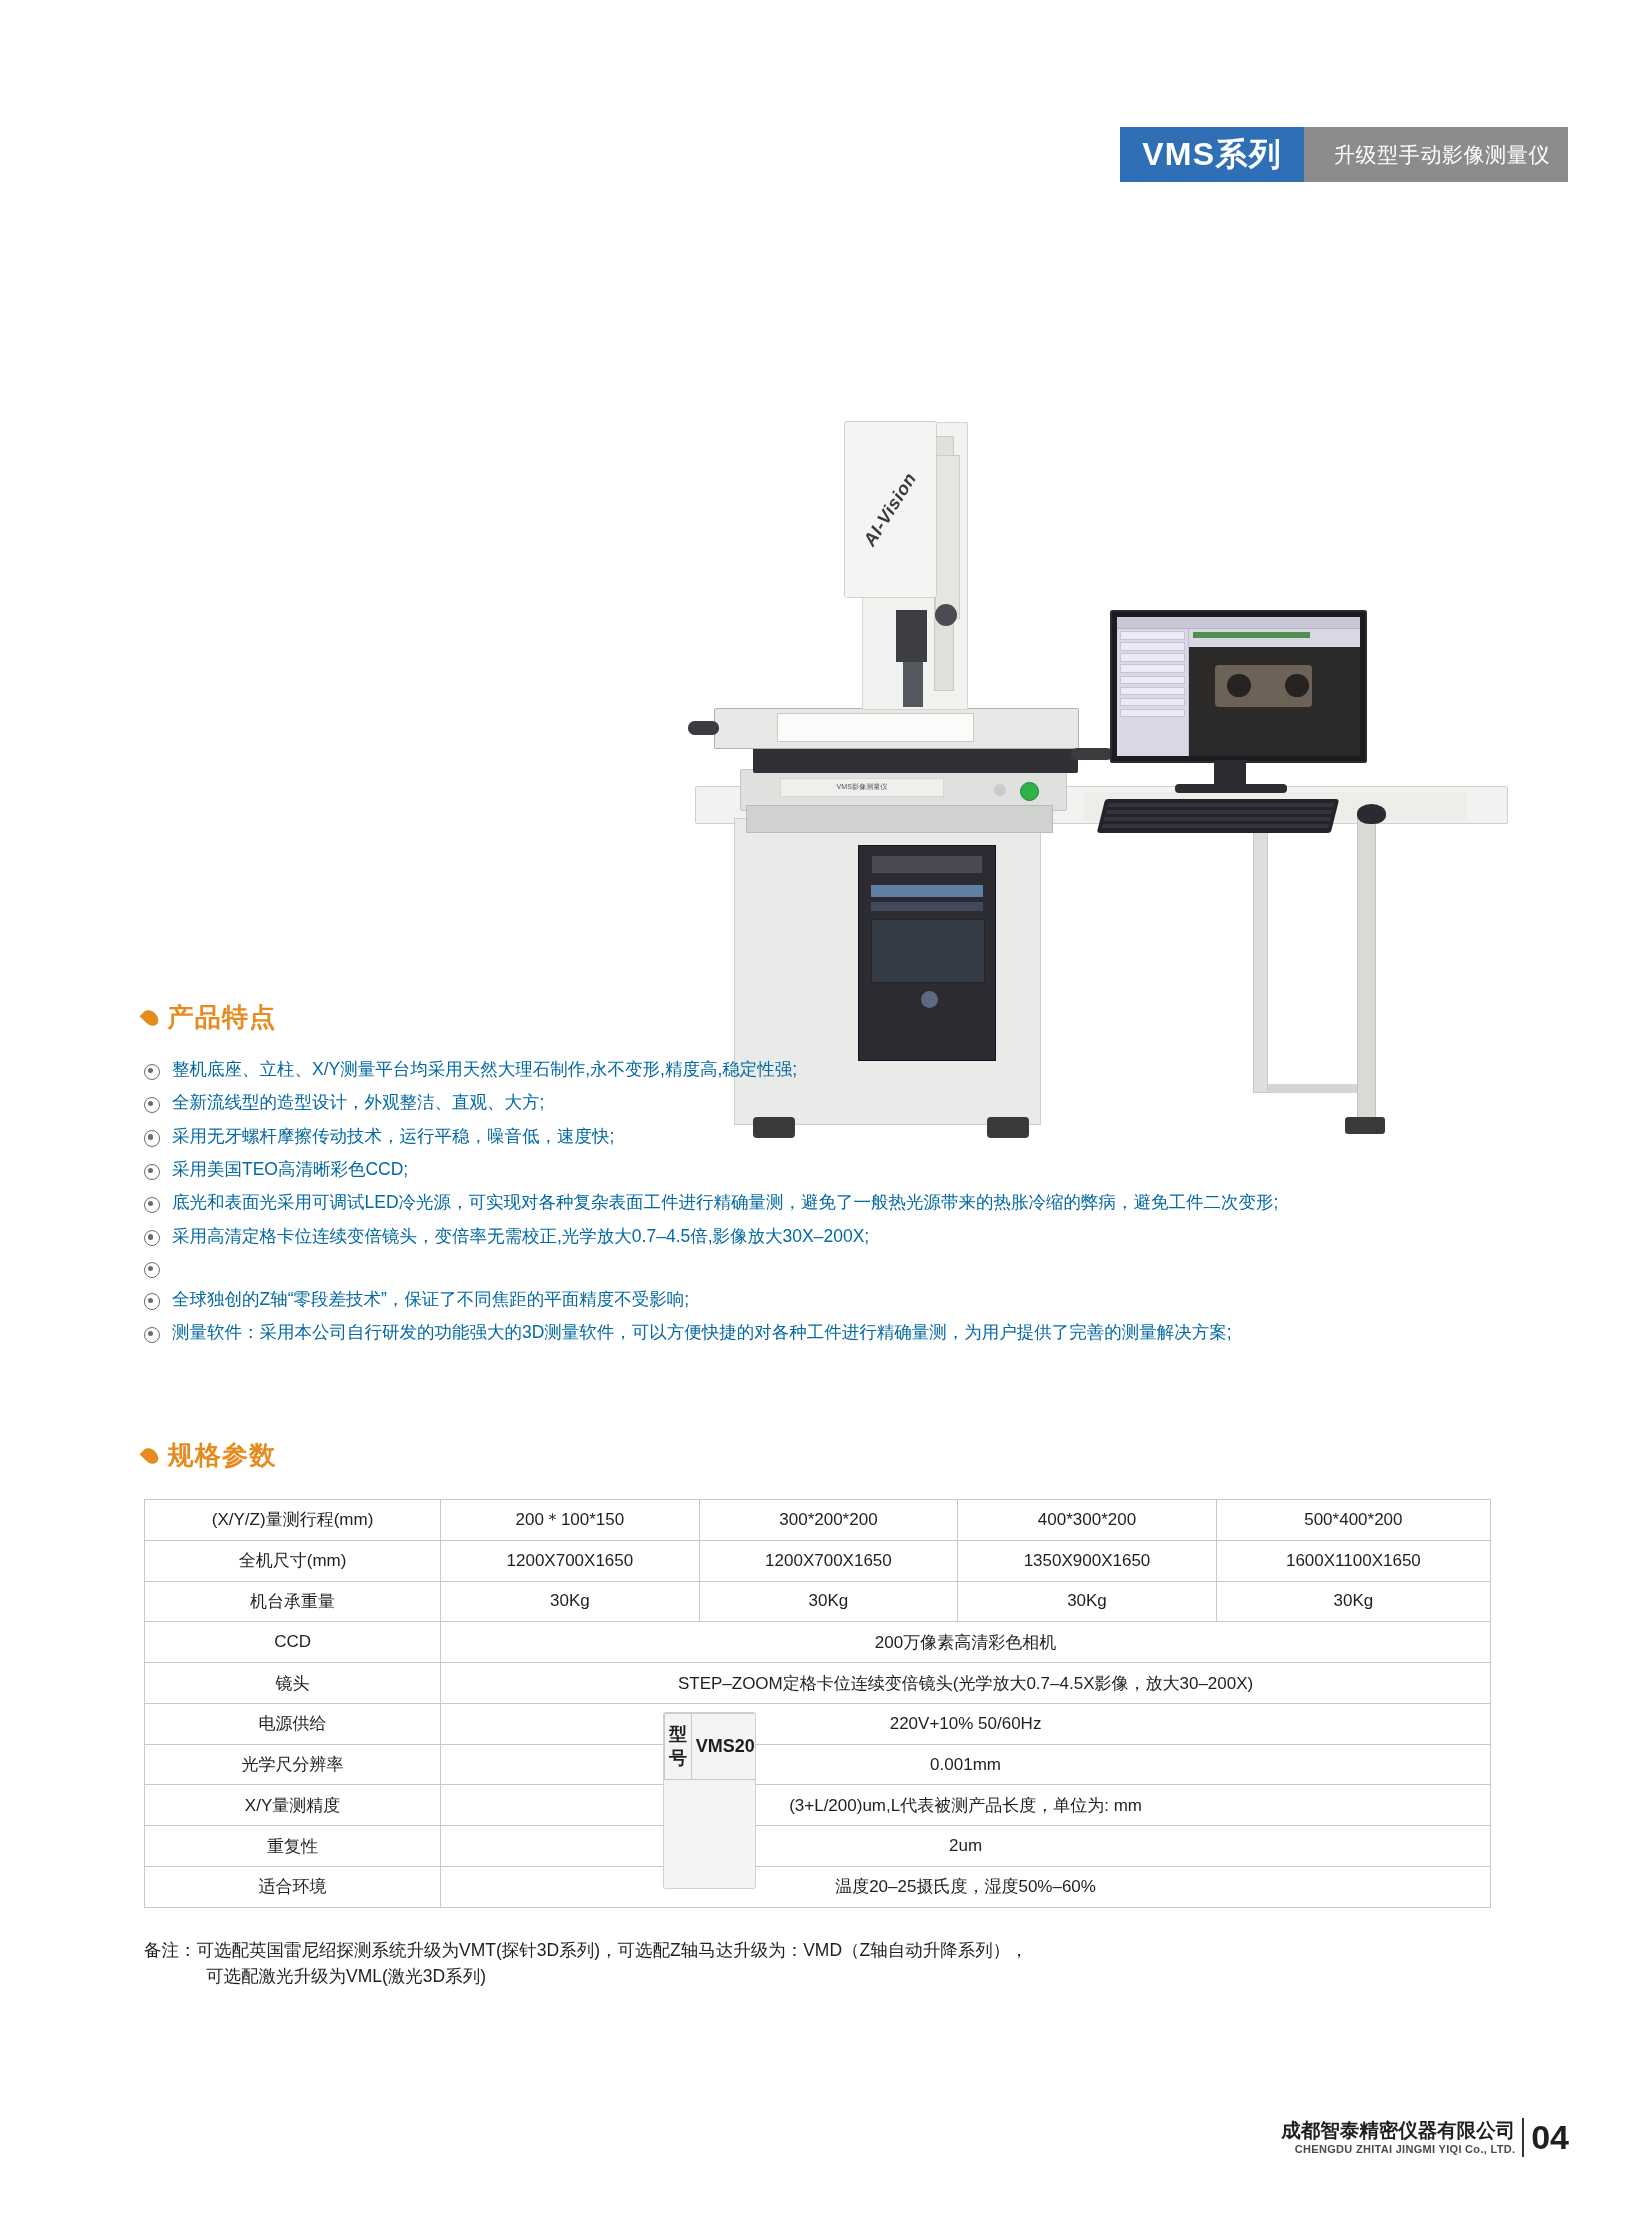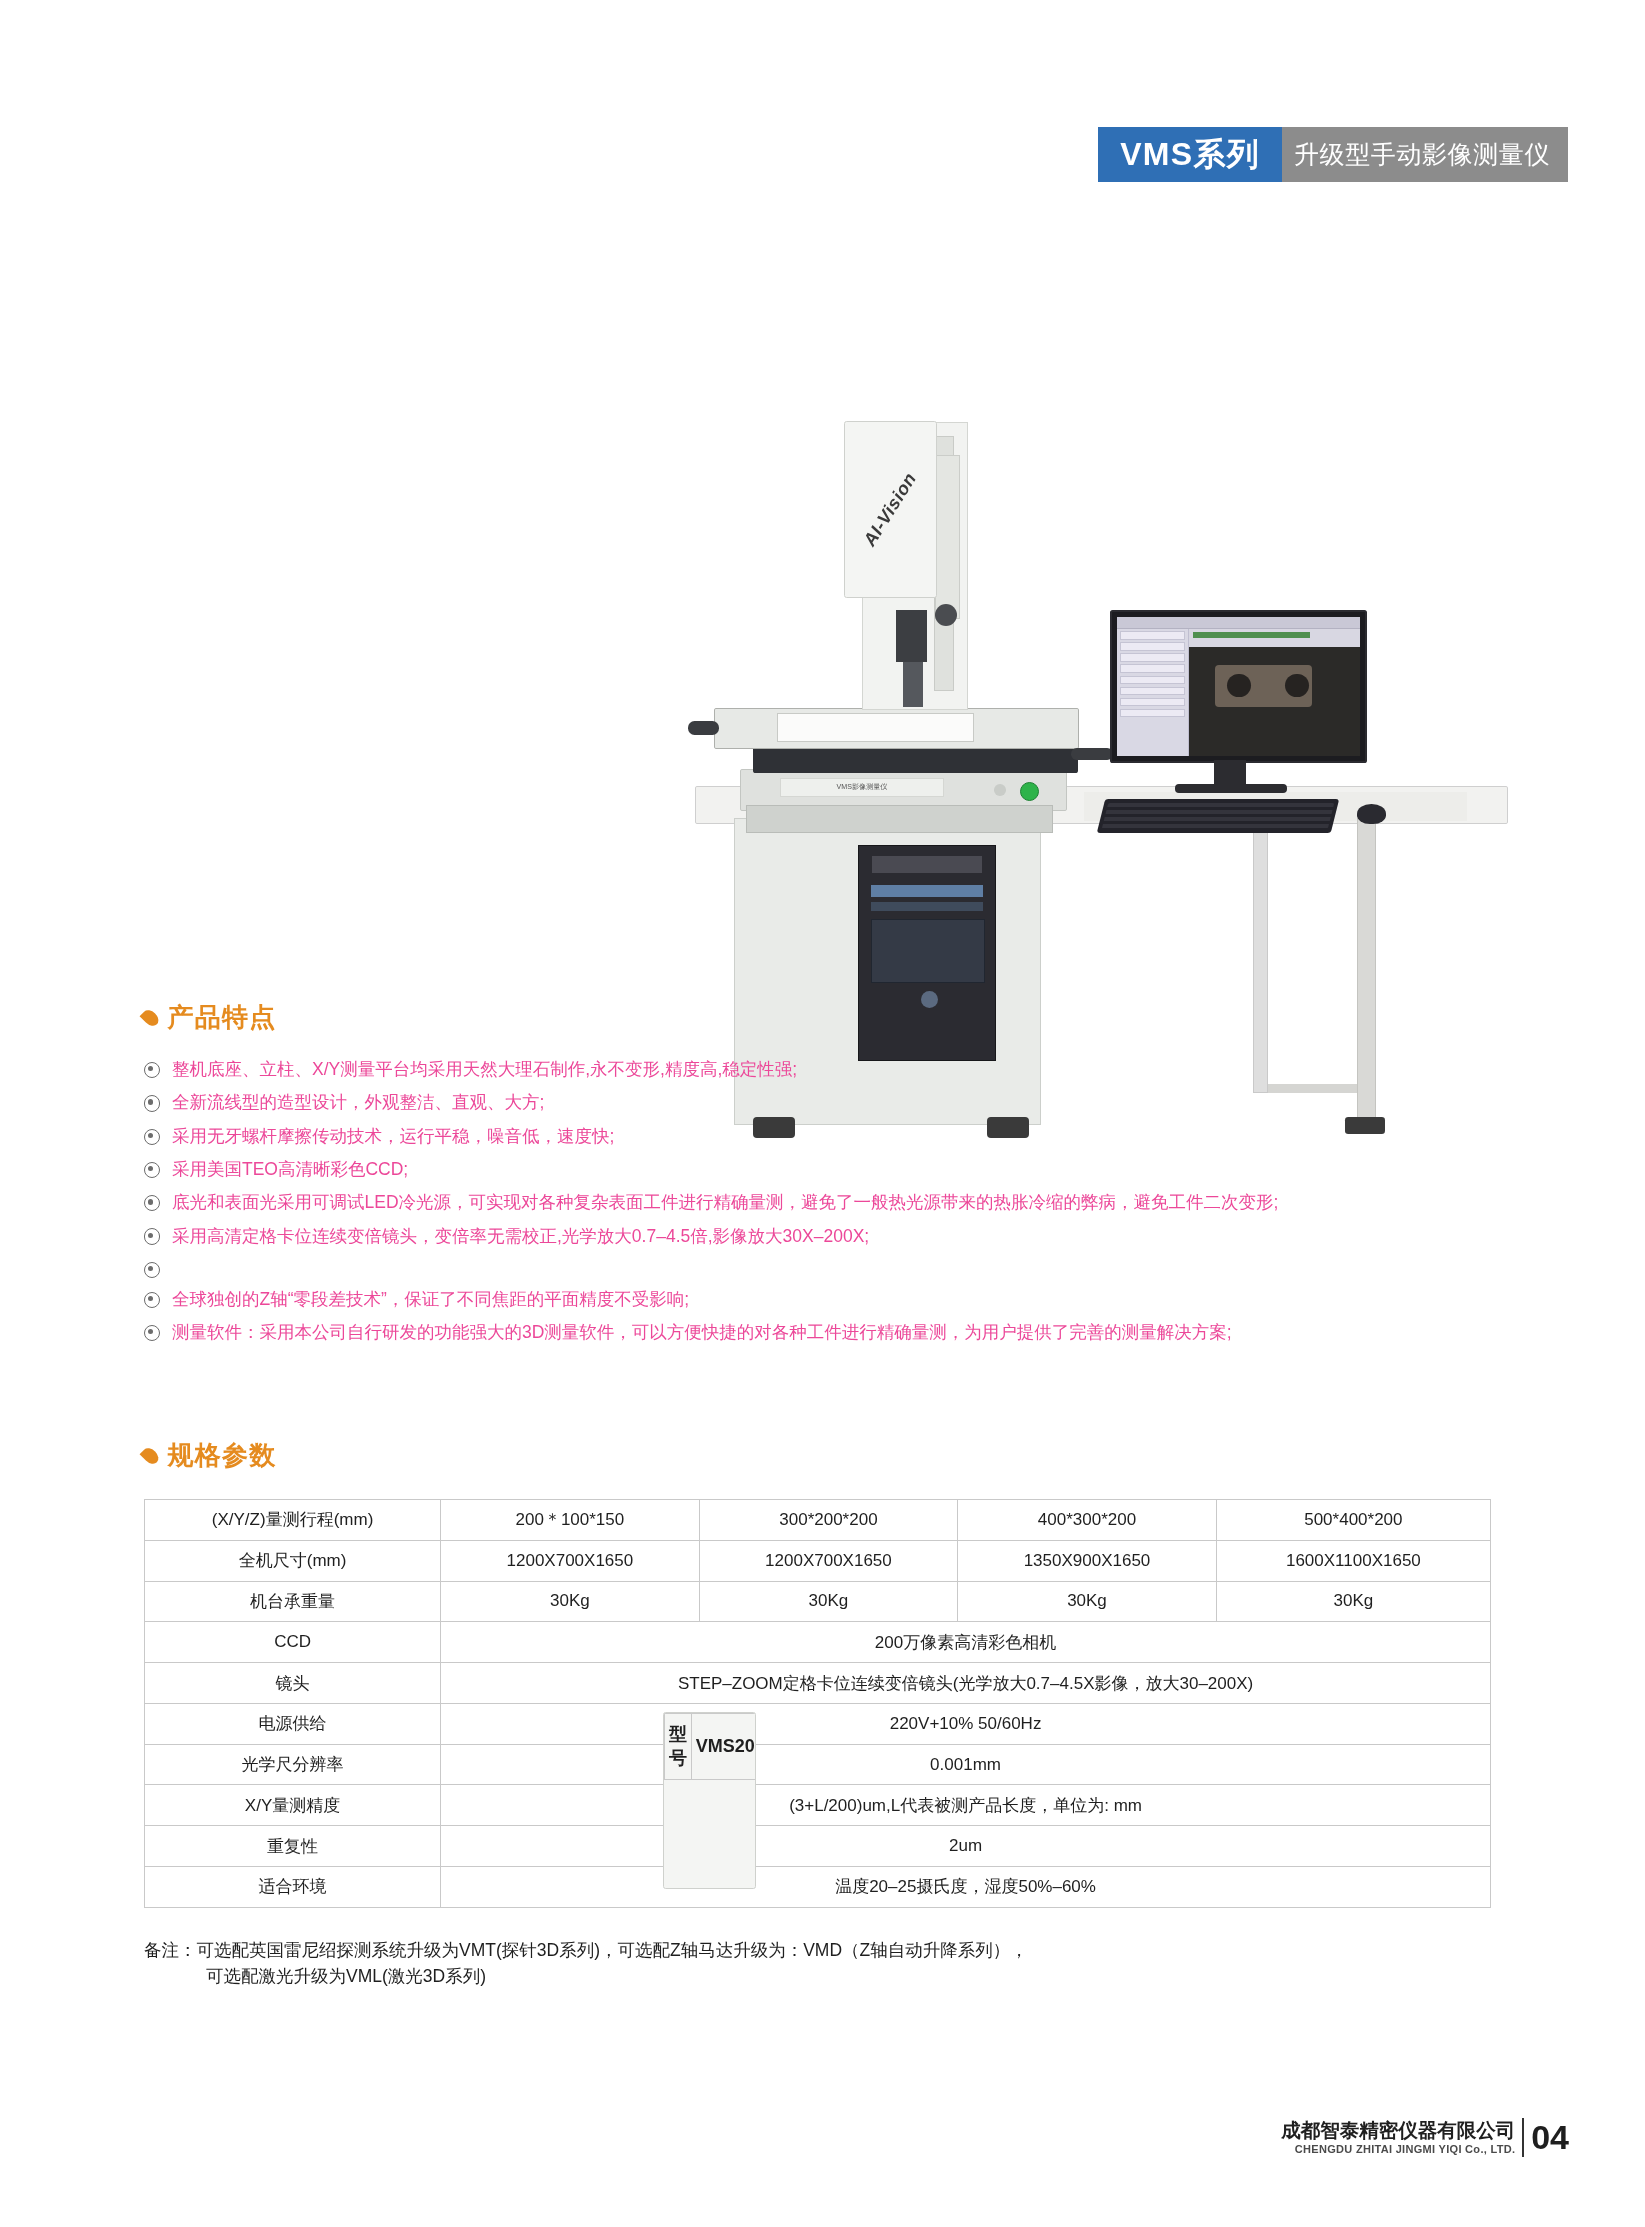--- a/index.html
+++ b/index.html
@@ -32,23 +32,23 @@
     font-weight: bold;
     letter-spacing: 1.3px;
     padding: 0 22px;
     display: flex;
     align-items: center;
     font-family: "Liberation Sans", sans-serif;
   }
   .header-banner .gray {
     background: #8c8c8c;
     color: #ffffff;
-    font-size: 25px;
+    font-size: 21px;
     letter-spacing: 0.6px;
-    padding: 0 18px 0 12px;
+    padding: 0 18px 0 30px;
     display: flex;
     align-items: center;
   }
 
   
   .photo-area {
     position: absolute;
     left: 325px;
     top: 208px;
     width: 1000px;
@@ -521,25 +521,25 @@
 
   
   .feature-list {
     position: absolute;
     left: 144px;
     top: 1058px;
     width: 1395px;
   }
   .feature-row {
     display: flex;
-    align-items: flex-start;
+    align-items: center;
     margin-bottom: 9.7px;
     font-size: 17.5px;
     line-height: 1.35;
-    color: #ec4899;
+    color: #0369a1;
   }
   .bullet {
     flex: 0 0 auto;
     width: 14.3px;
     height: 14.3px;
     border: 1.3px solid #6c6c6c;
     border-radius: 50%;
     margin: 3.9px 11.7px 0 0;
     position: relative;
   }

